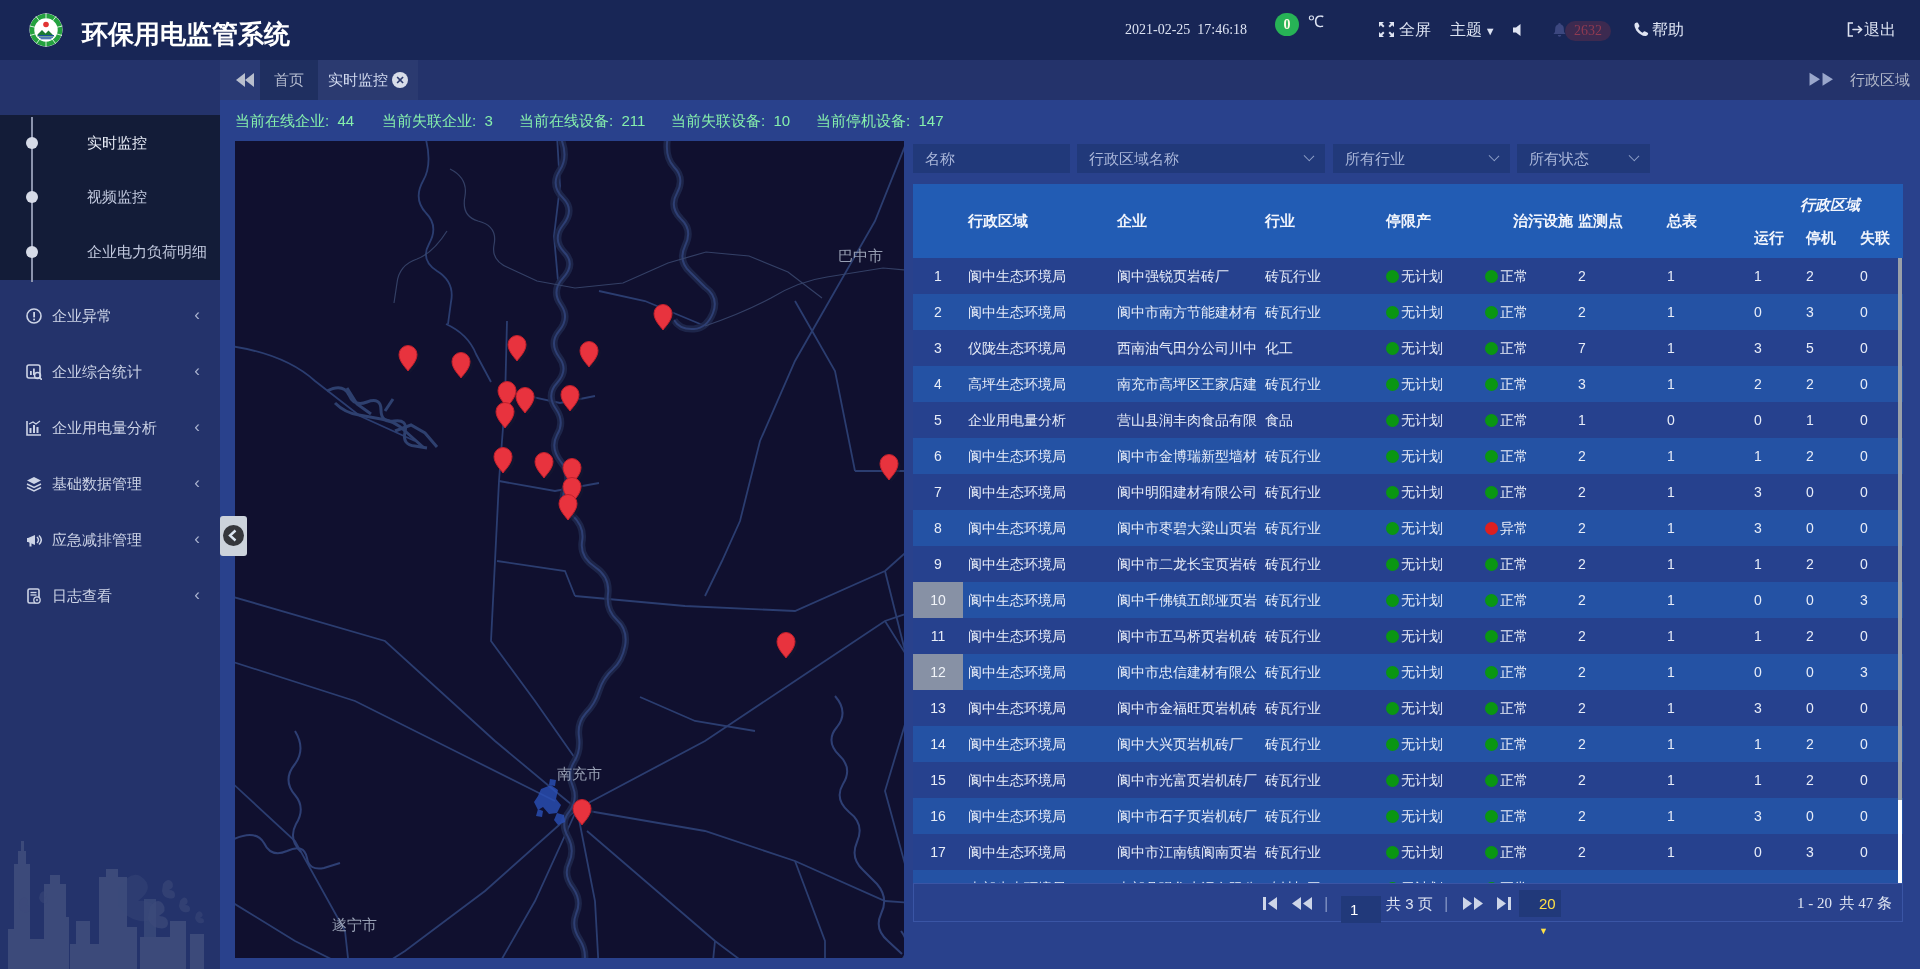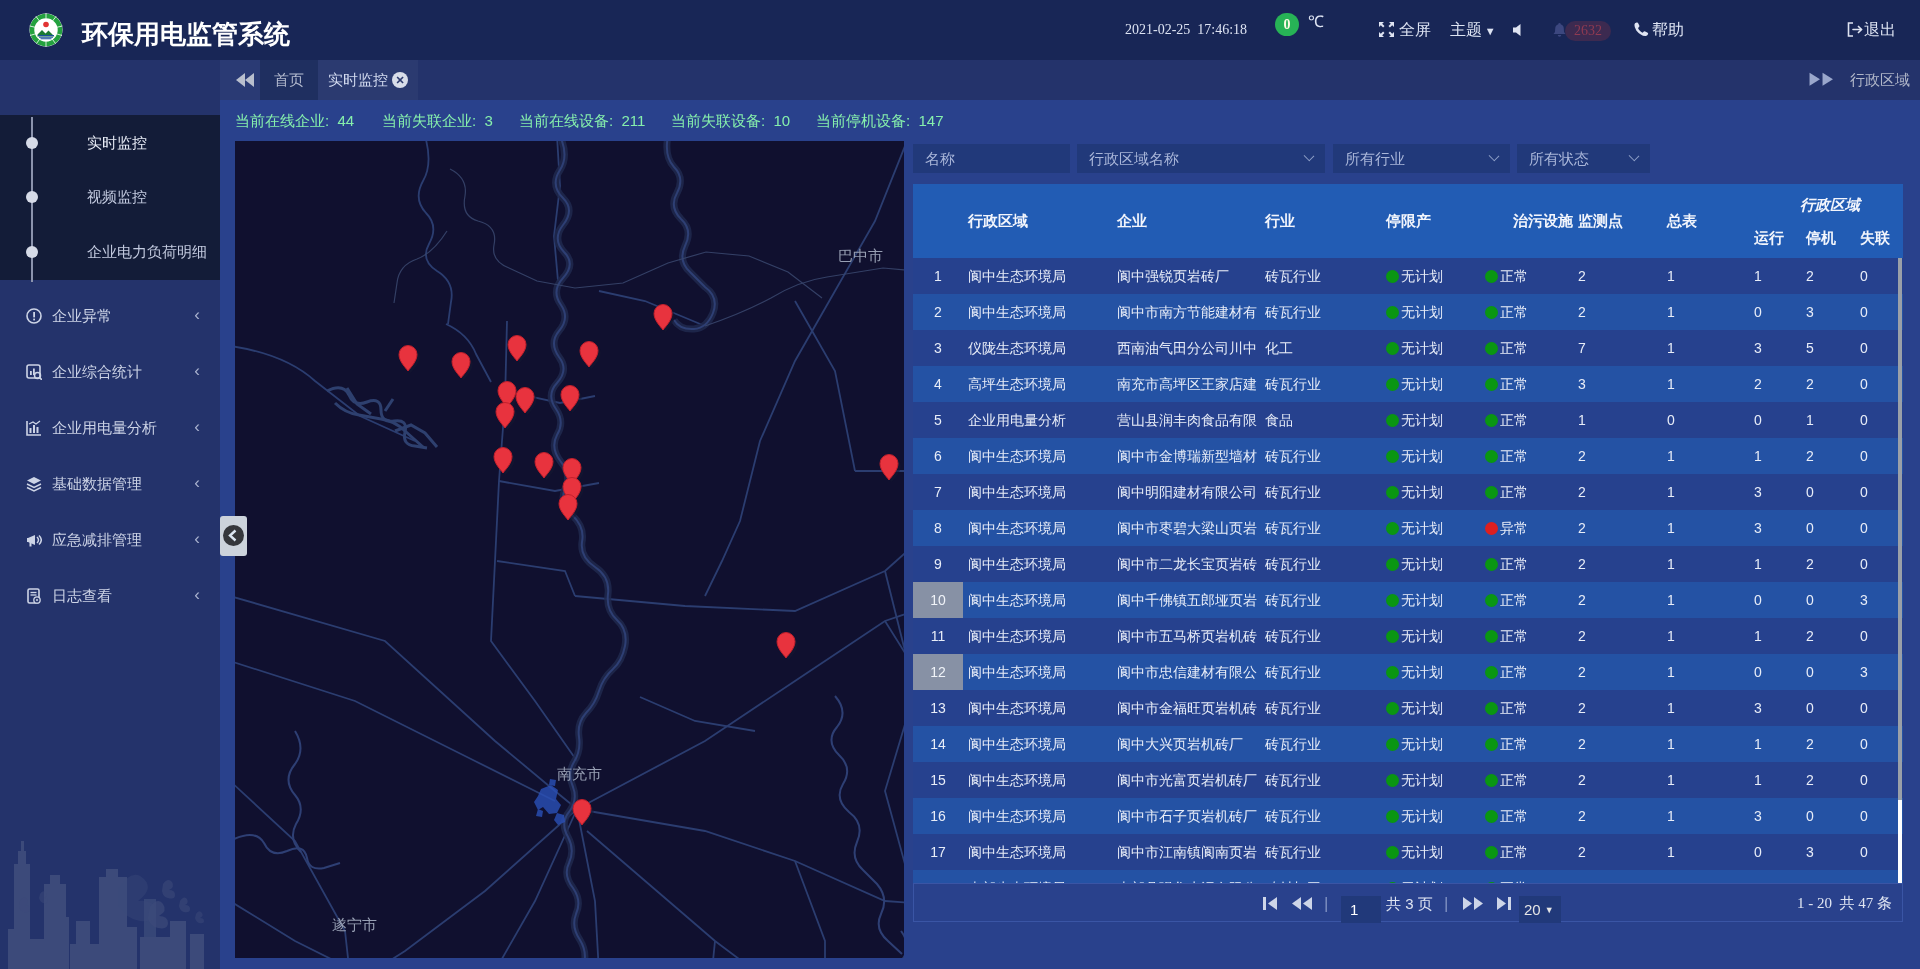--- a/index.html
+++ b/index.html
@@ -614,15 +614,15 @@
 <span class="pi" style="left:472px;">共 3 页</span>
 <span class="pi" style="left:530px;color:#7f91c2;font-size:17px;">|</span>
 <svg class="pi" style="left:548px;top:13px" width="22" height="13" viewBox="0 0 22 13" fill="#cdd5e8">
       <path d="M1,0 L10,6.5 1,13 Z"></path>
       <path d="M12,0 L21,6.5 12,13 Z"></path>
     </svg>
 <svg class="pi" style="left:582px;top:13px" width="16" height="13" viewBox="0 0 16 13" fill="#cdd5e8">
       <path d="M1,0 L10,6.5 1,13 Z"></path>
       <rect x="12" y="0" width="3" height="13"></rect>
     </svg>
-<span class="pi" style="left:605px;top:6px;height:27px;"><span style="display:inline-block;width:42px;height:27px;background:#21397a;color:#e5e5e5;line-height:27px;padding-left:5px;">20 <span style="font-size:9px;vertical-align:2px;">▼</span></span></span>
+<span class="pi" style="left:605px;top:6px;height:27px;"><span style="display:inline-block;width:42px;height:27px;background:#21397a;color:#fde047;line-height:27px;padding-left:20px;">20 <span style="font-size:9px;vertical-align:2px;">▼</span></span></span>
 <span class="pi" style="right:10px;font-family:Liberation Serif, serif;">1 - 20&nbsp;&nbsp;共 47 条</span>
 </div>
 
 </body></html>

